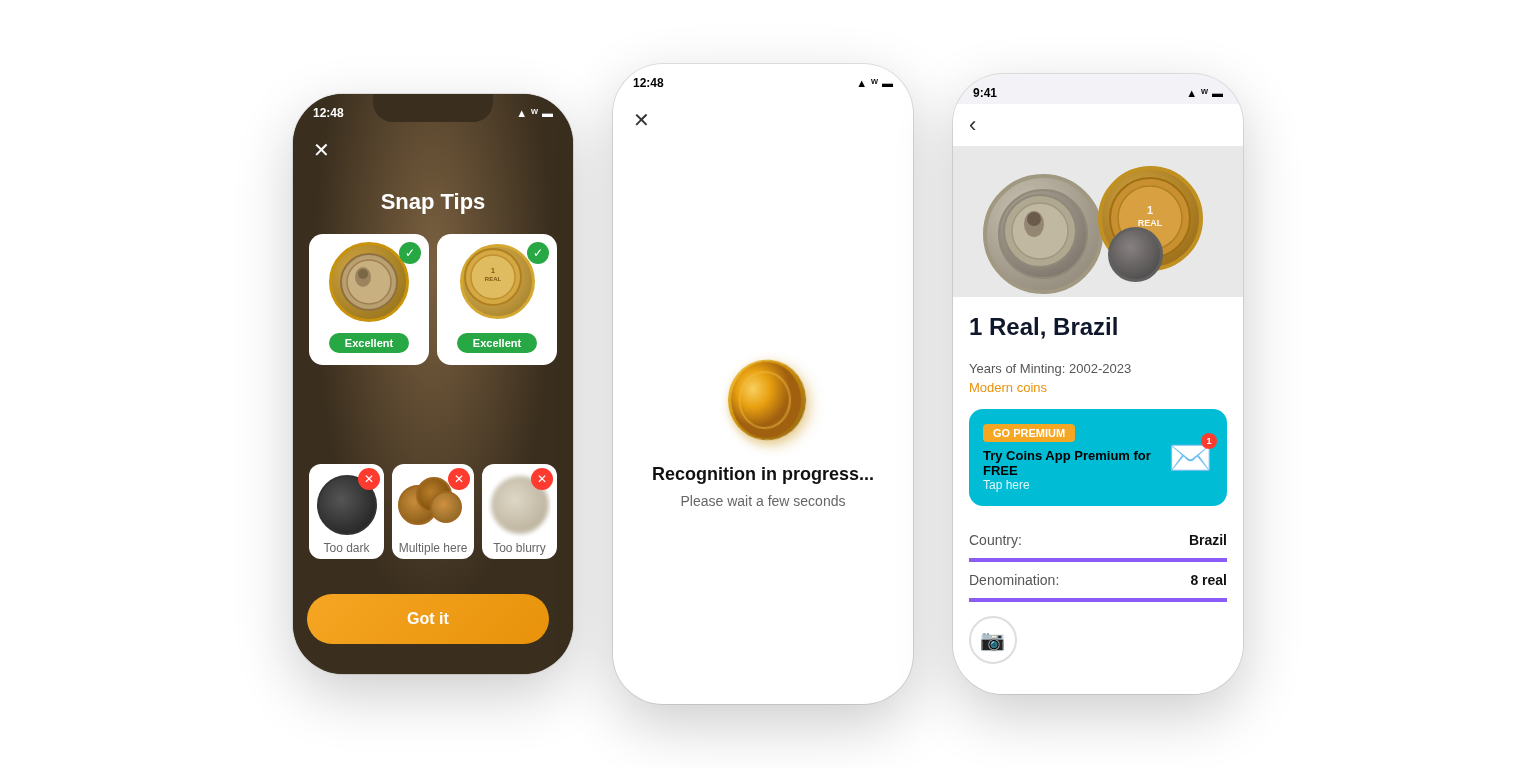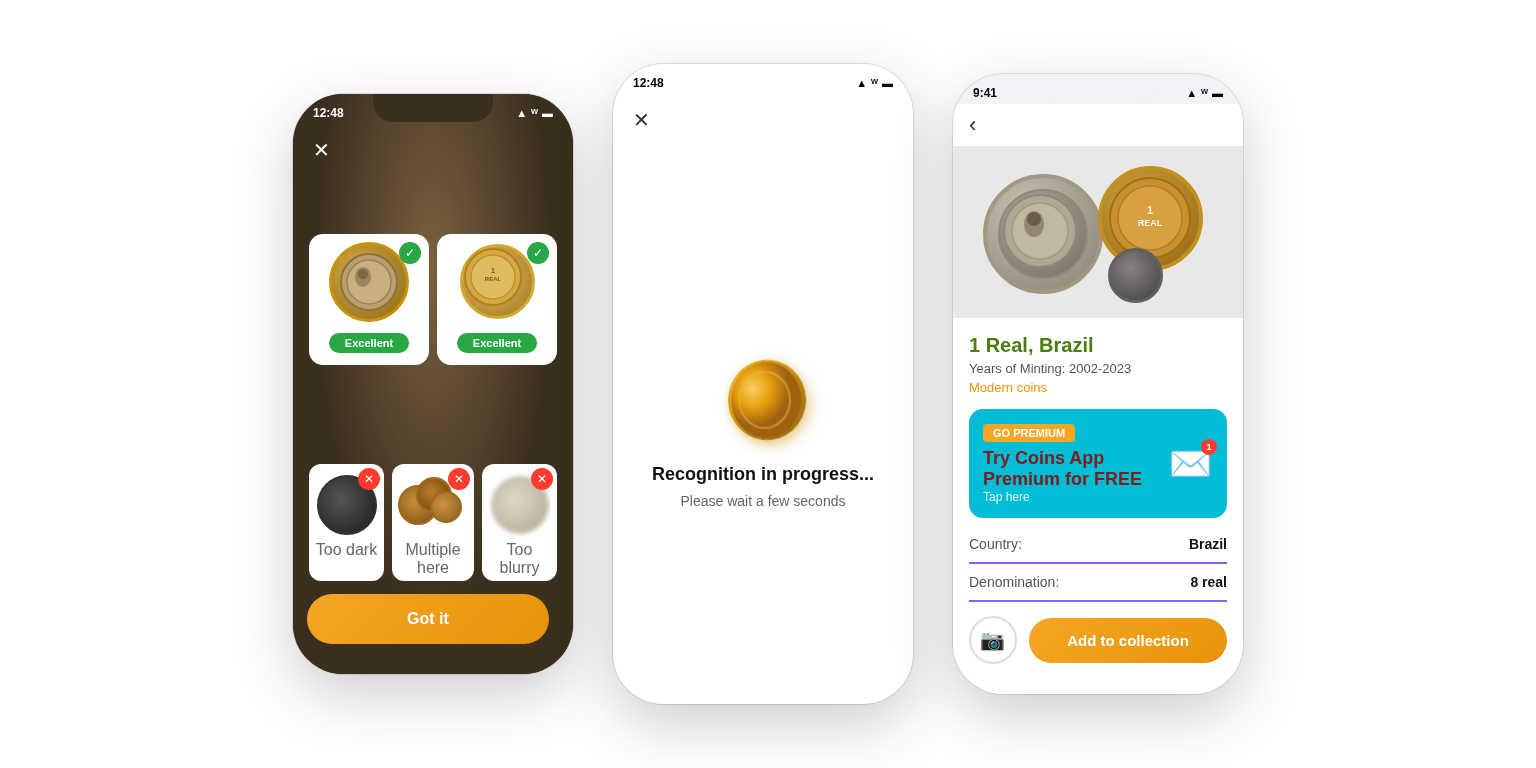--- a/index.html
+++ b/index.html
@@ -195,21 +195,21 @@
     .coin-blurry {
       width: 58px;
       height: 58px;
       border-radius: 50%;
       background: radial-gradient(circle at 40% 40%, #e0d8c8, #b0a890);
       border: 2px solid #c8c0b0;
       filter: blur(2px);
     }
 
     .tip-label {
-      font-size: 16px;
+      font-size: 12px;
       color: #666;
       text-align: center;
       margin-top: 4px;
     }
 
     .bad-row {
       position: absolute;
       top: 370px;
       left: 16px;
       right: 16px;
@@ -348,60 +348,60 @@
       right: 80px;
       bottom: 15px;
     }
 
     .coin-detail-body {
       background: #ffffff;
       padding: 16px;
       flex: 1;
     }
     .coin-name {
-      font-size: 20px;
+      font-size: 24px;
       font-weight: 800;
-      color: #4d7c0f;
-      margin-bottom: 4px;
+      color: #0f172a;
+      margin-bottom: 20px;
     }
     .coin-years {
       font-size: 13px;
       color: #555;
       margin-bottom: 4px;
     }
     .coin-category {
       font-size: 13px;
       color: #e8920a;
       margin-bottom: 14px;
     }
 
     .premium-banner {
       background: #00bcd4;
       border-radius: 14px;
       padding: 14px 14px;
       display: flex;
       align-items: center;
       justify-content: space-between;
-      margin-bottom: 8px;
+      margin-bottom: 16px;
       position: relative;
       overflow: hidden;
     }
     .premium-label {
       background: #f5a623;
       color: #fff;
       font-size: 11px;
       font-weight: 800;
       padding: 3px 10px;
       border-radius: 4px;
       display: inline-block;
       margin-bottom: 6px;
     }
     .premium-text {
-      color: #7f1d1d;
-      font-size: 18px;
+      color: #000000;
+      font-size: 13px;
       font-weight: 600;
     }
     .premium-sub {
       color: #e0f8ff;
       font-size: 12px;
     }
     .envelope-icon {
       font-size: 36px;
       position: relative;
     }
@@ -419,21 +419,21 @@
       display: flex;
       align-items: center;
       justify-content: center;
     }
 
     .detail-row {
       display: flex;
       justify-content: space-between;
       align-items: center;
       padding: 10px 0;
-      border-bottom: 2px solid #8b5cf6;
+      border-bottom: 4px solid #8b5cf6;
     }
     .detail-label { font-size: 14px; color: #555; }
     .detail-value { font-size: 14px; font-weight: 600; color: #111; text-align: right; }
 
     .action-row {
       display: flex;
       align-items: center;
       gap: 12px;
       padding: 14px 0;
     }
@@ -488,20 +488,21 @@
         <span>▲</span>
         <span>ᵂ</span>
         <span>▬</span>
       </div>
     </div>
 
     <div class="close-btn">
       <span>✕</span>
     </div>
 
+    <div class="snap-tips-title">Snap Tips</div>
 
     <div style="position:absolute;top:140px;left:16px;right:16px;display:grid;grid-template-columns:1fr 1fr;gap:8px;">
       <div class="tip-card tip-card-good">
         <div class="tip-badge badge-good">✓</div>
         <div class="coin-img-placeholder">
           <div class="coin-circle">
             <svg width="60" height="60" viewBox="0 0 60 60">
               <circle cx="30" cy="30" r="28" fill="#b8a070" stroke="#907040" stroke-width="2"></circle>
               <circle cx="30" cy="30" r="22" fill="#c8b080" stroke="#a08050" stroke-width="1.5"></circle>
               <ellipse cx="24" cy="25" rx="8" ry="10" fill="#8a7050" opacity="0.7"></ellipse>
@@ -664,18 +665,17 @@
       </div>
       <div class="detail-row">
         <span class="detail-label">Denomination:</span>
         <span class="detail-value">8 real</span>
       </div>
 
       <div class="action-row">
         <div class="camera-btn">
           <span>📷</span>
         </div>
-        <button class="add-collection-btn">Add to collection</button>
       </div>
     </div>
 
   </div>
 </div>
 
 </body></html>

